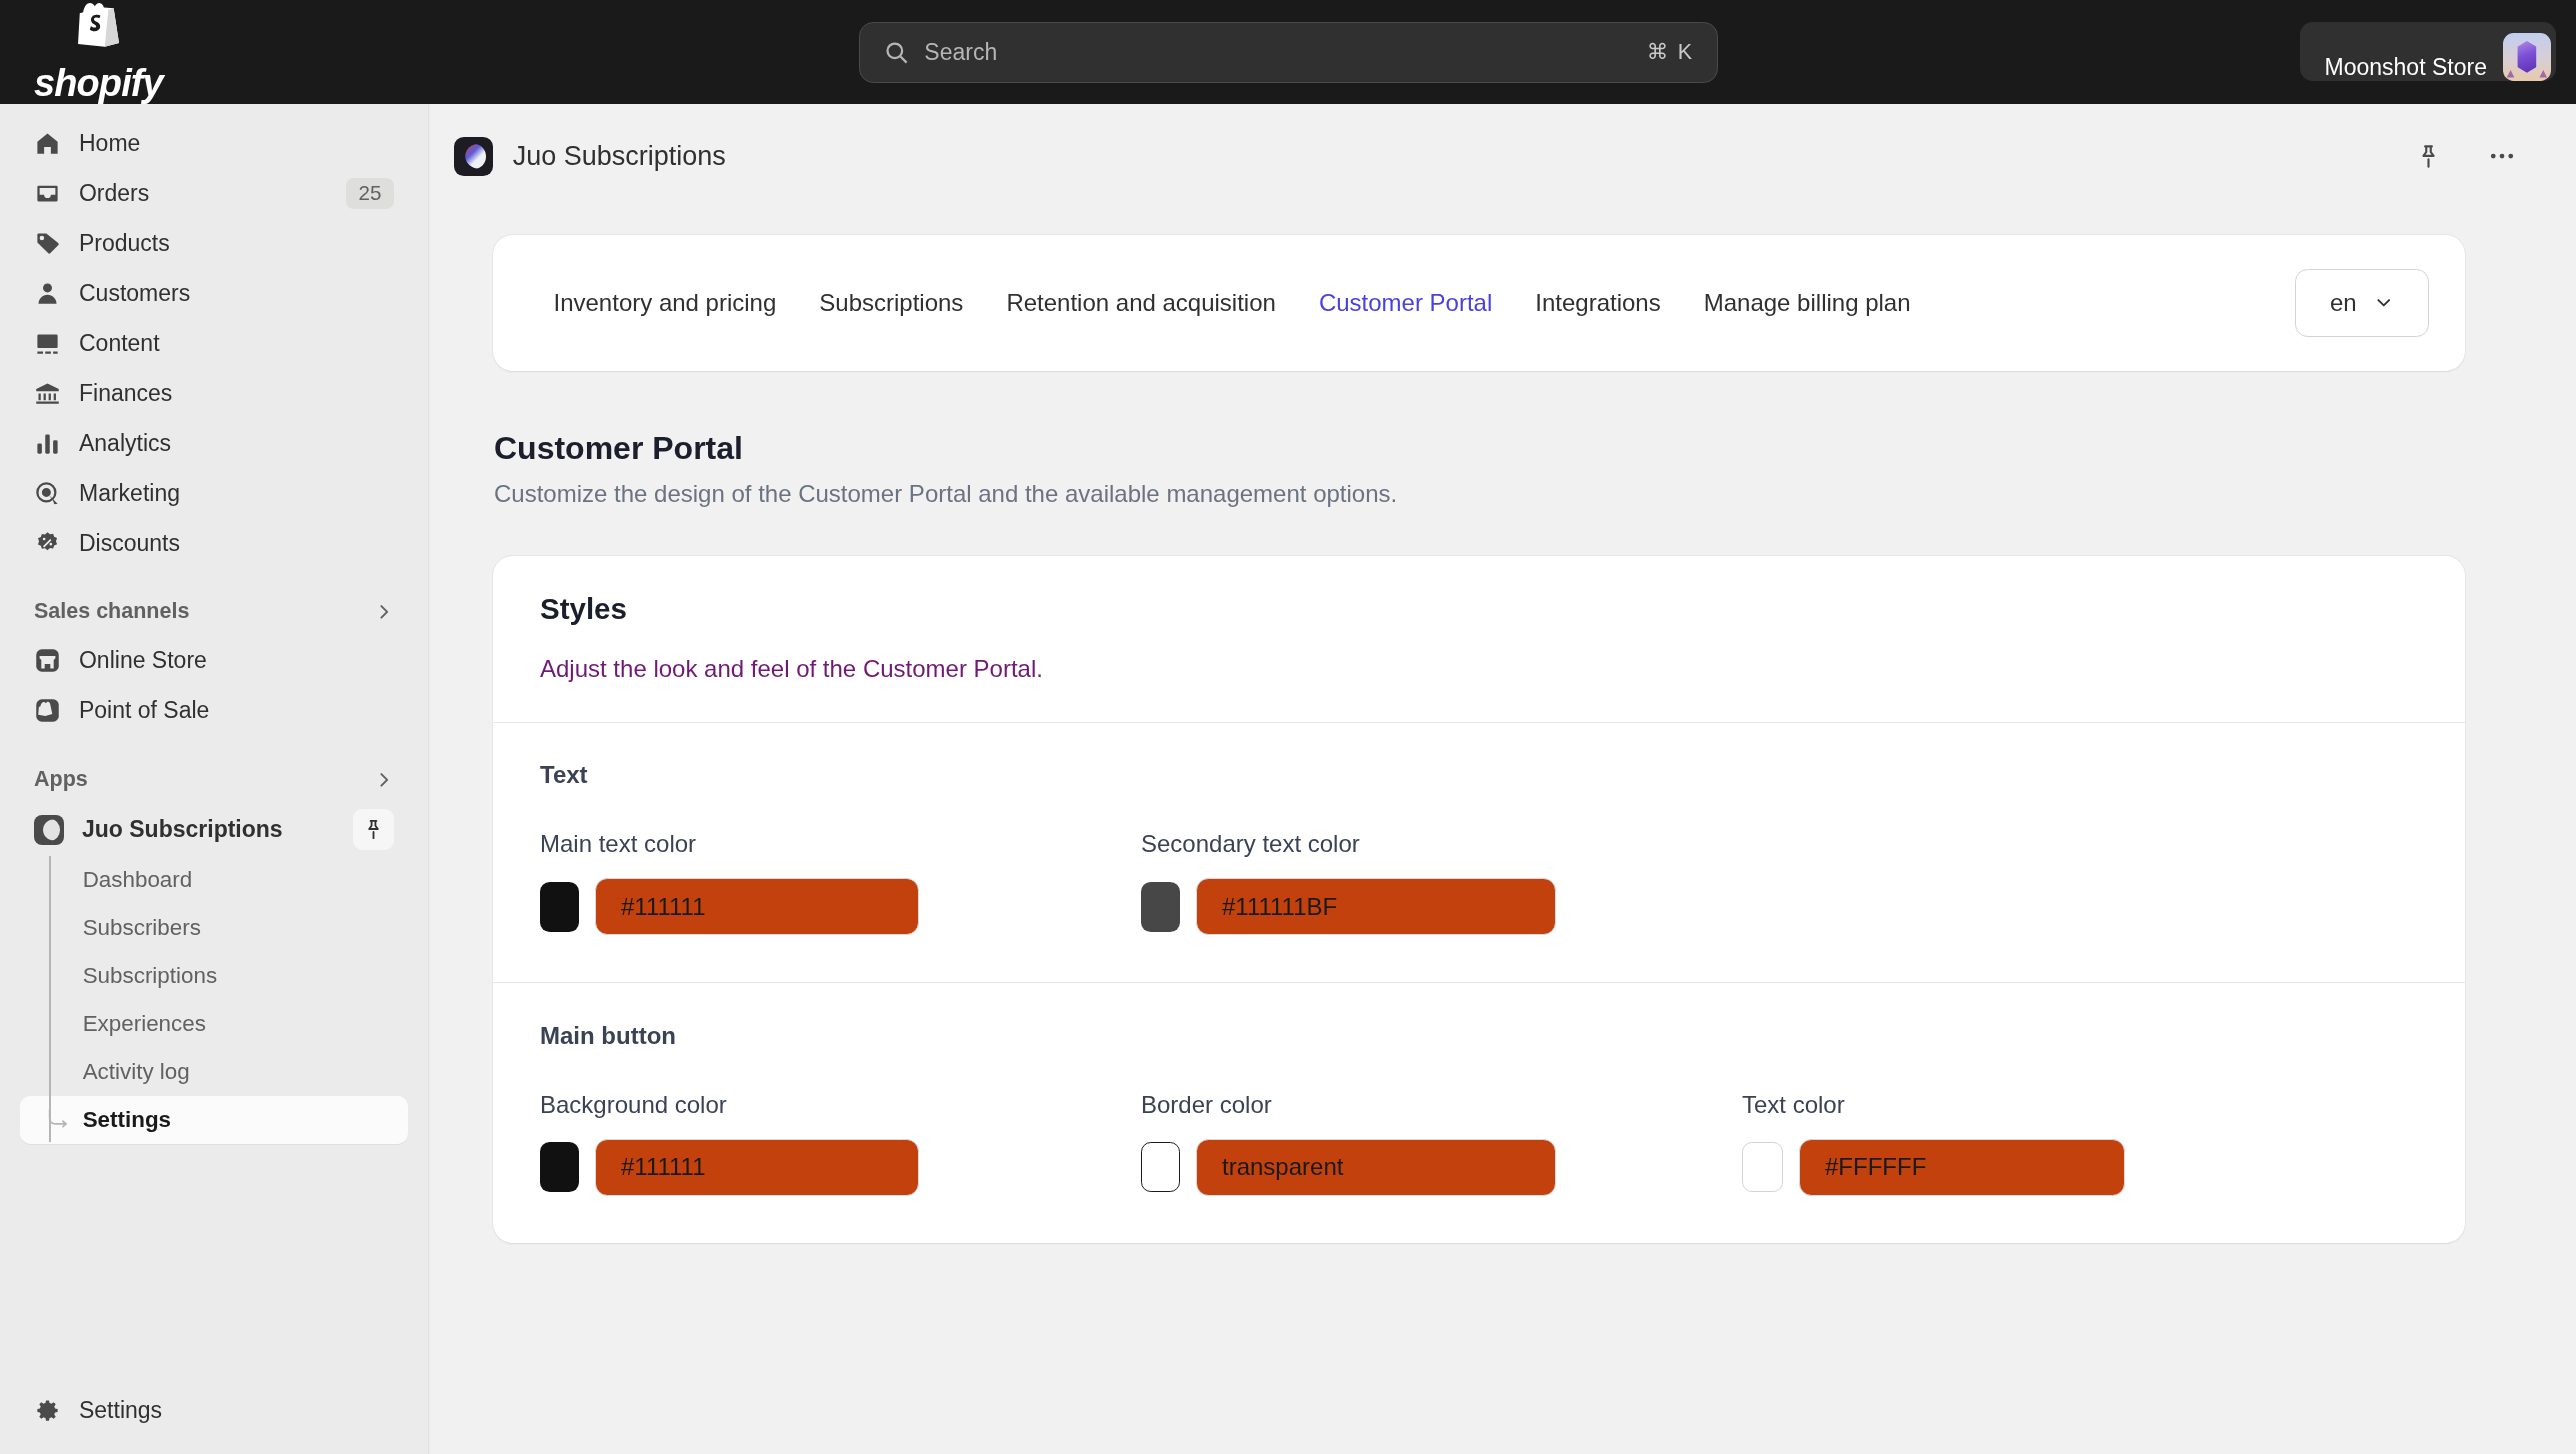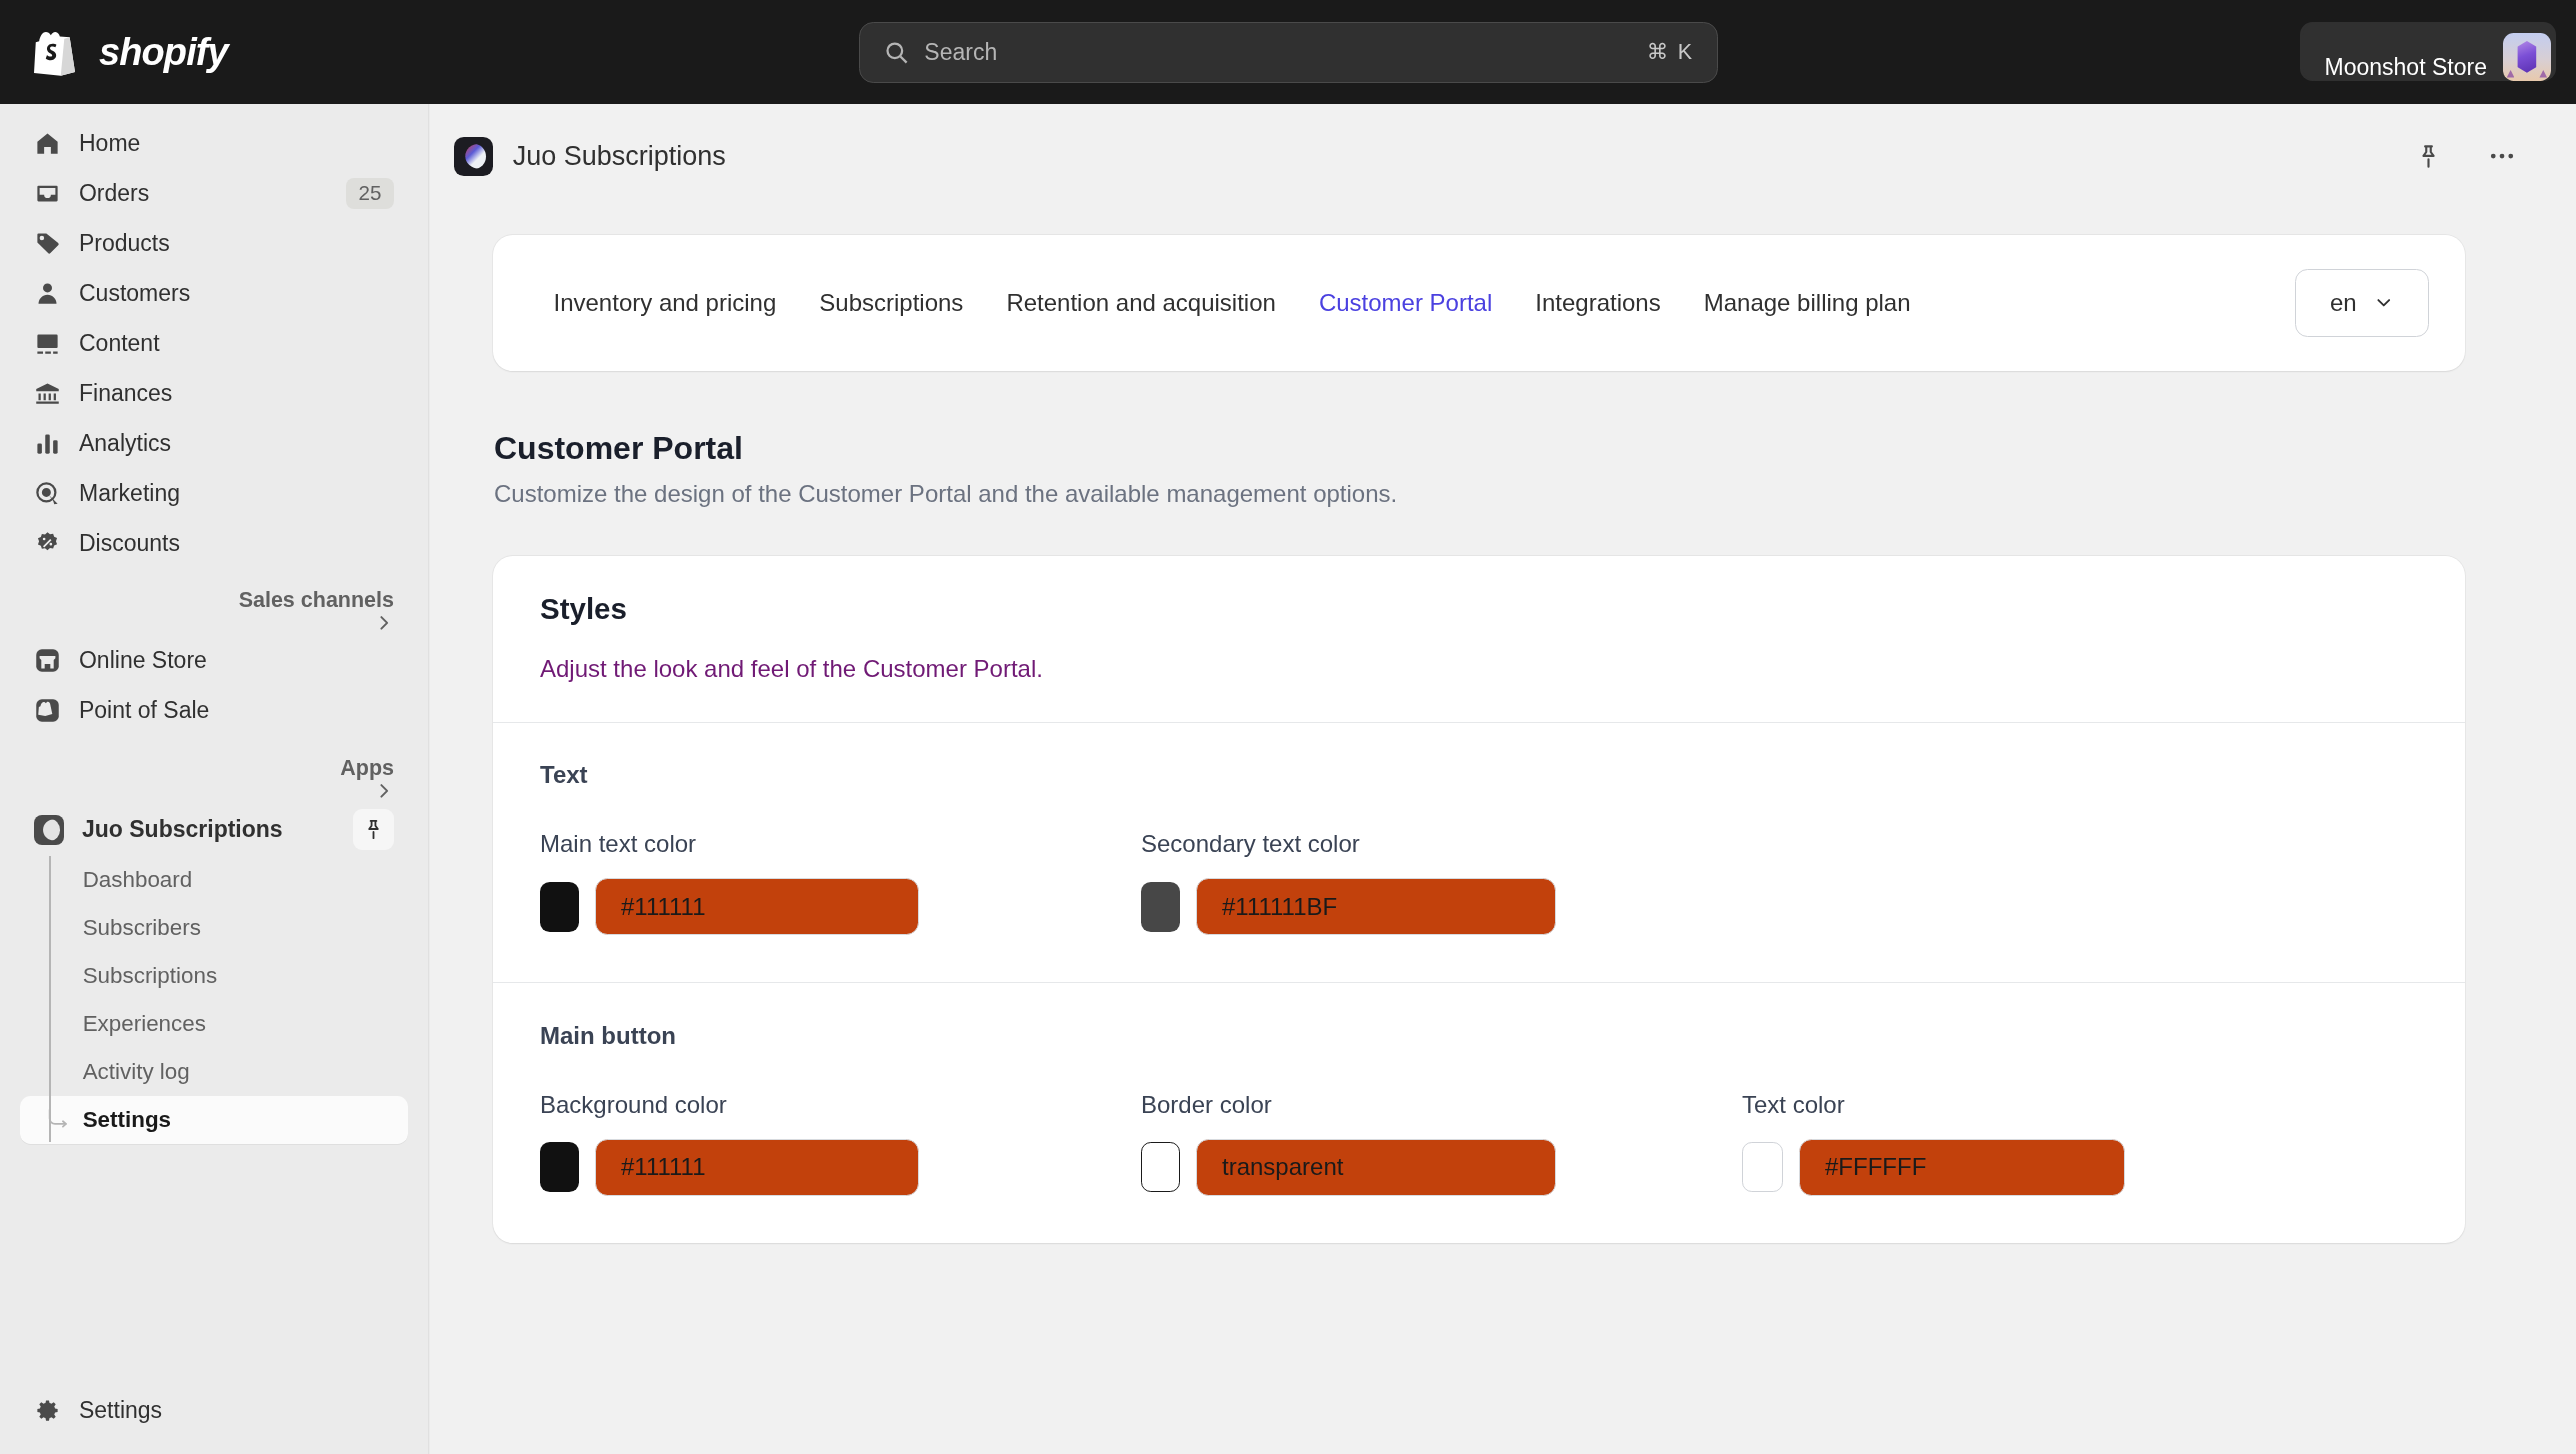--- a/index.html
+++ b/index.html
@@ -11,22 +11,23 @@
   }
 
   
   .topbar {
     position: absolute; top: 0; left: 0;
     width: 2576px; height: 104px;
     background: #1a1a1a;
     display: flex; align-items: center;
   }
   .logo-wrap {
-    display: flex; align-items: center; gap: 24px;
+    display: flex; align-items: center; gap: 15px;
     margin-left: 34px;
+    flex-direction: column;
   }
   .logo-bag { width: 41px; height: 47px; display: block; }
   .logo-word {
     color: #ffffff; font-size: 38px; font-style: italic;
     font-weight: 700; letter-spacing: -0.9px;
   }
 
   .searchbox {
     position: absolute; left: 859px; top: 21.5px;
     width: 859px; height: 61px;
@@ -92,24 +93,23 @@
   }
   .nav-item .label { font-size: 23px; color: #303030; }
   .nav-icon { width: 27px; height: 27px; flex: 0 0 auto; display: block; }
   .nav-badge {
     margin-left: auto;
     background: #dededb; color: #616161;
     font-size: 20.6px; border-radius: 8px;
     padding: 3.6px 12.5px;
   }
   .section-head {
-    display: flex; align-items: flex-end;
+    display: flex; align-items: center;
     height: 48px; margin: 19.7px 19.7px 0 19.7px; padding: 0 14.3px;
     border-radius: 9px;
-    flex-direction: column;
   }
   .section-head .label {
     font-size: 21.5px; color: #616161; font-weight: 700;
   }
   .section-head .chev { margin-left: auto; width: 19.7px; height: 19.7px; }
 
   .app-row {
     display: flex; align-items: center;
     height: 52px; margin: 0 19.7px; padding: 0 14.3px;
     border-radius: 9px; gap: 18px; position: relative;

